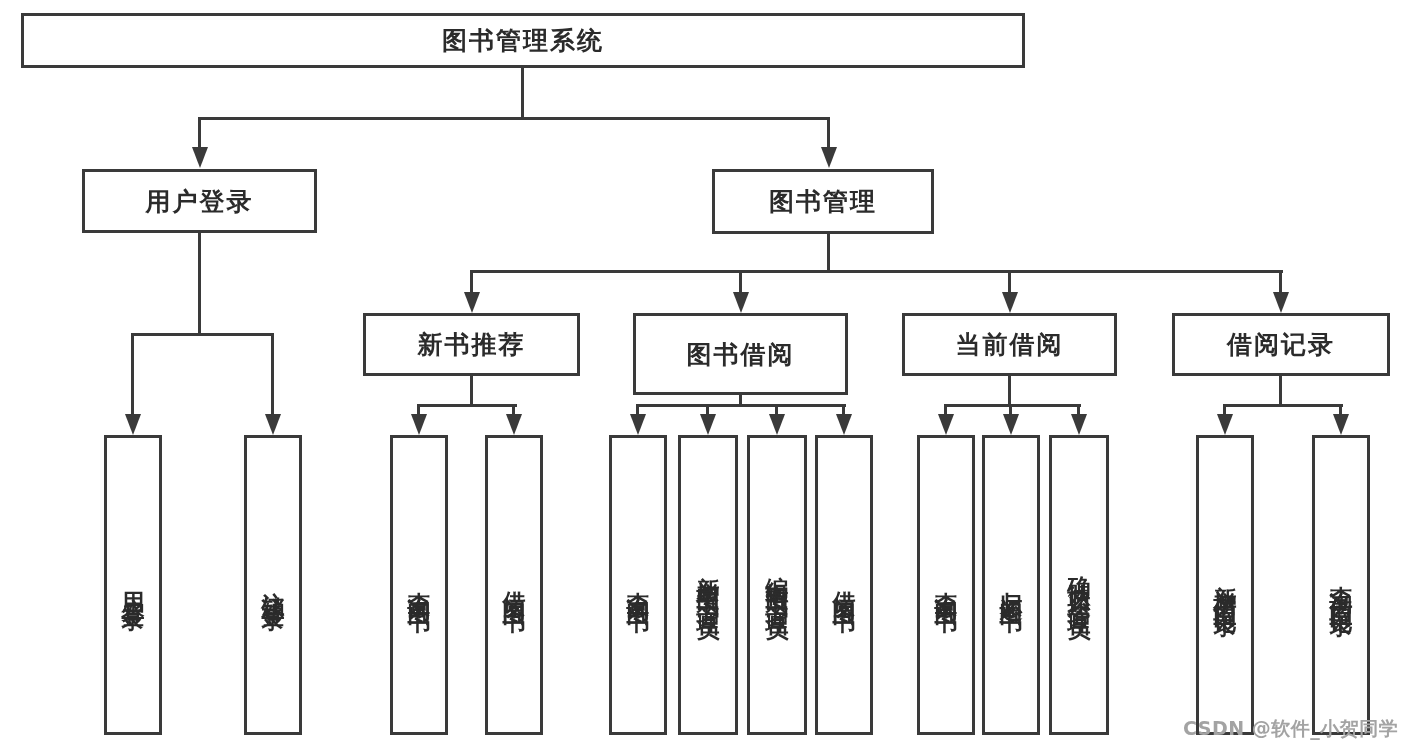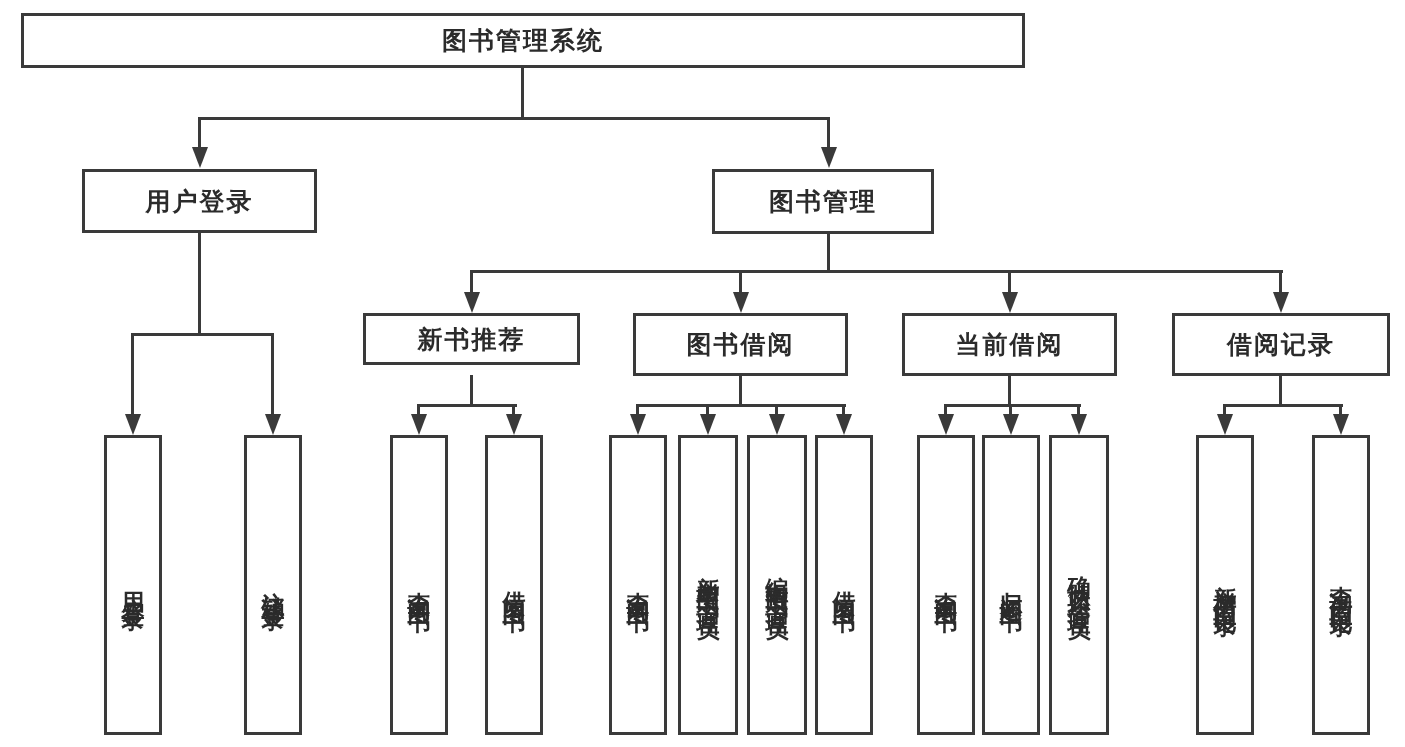--- a/index.html
+++ b/index.html
@@ -106,24 +106,24 @@
     <span class="lbl">图书管理系统</span>
   </div>
 
   <div class="box" style="left:82px;top:169px;width:235px;height:64px">
     <span class="lbl">用户登录</span>
   </div>
   <div class="box" style="left:712px;top:169px;width:222px;height:65px">
     <span class="lbl">图书管理</span>
   </div>
 
-  <div class="box" style="left:363px;top:313px;width:217px;height:52px">
+  <div class="box" style="left:363px;top:313px;width:217px;height:63px">
     <span class="lbl">新书推荐</span>
   </div>
-  <div class="box" style="left:633px;top:313px;width:215px;height:63px">
+  <div class="box" style="left:633px;top:313px;width:215px;height:82px">
     <span class="lbl">图书借阅</span>
   </div>
   <div class="box" style="left:902px;top:313px;width:215px;height:63px">
     <span class="lbl">当前借阅</span>
   </div>
   <div class="box" style="left:1172px;top:313px;width:218px;height:63px">
     <span class="lbl">借阅记录</span>
   </div>
 
   <div class="vbox" style="left:104px;width:58px">
@@ -163,14 +163,15 @@
     <span class="lbl">确认归还（管理员）</span>
   </div>
 
   <div class="vbox" style="left:1196px;width:58px">
     <span class="lbl">新增借阅记录</span>
   </div>
   <div class="vbox" style="left:1312px;width:58px">
     <span class="lbl">查询借阅记录</span>
   </div>
 
+  <div class="watermark">CSDN @软件_小贺同学</div>
 
 </div>
 
 </body></html>

